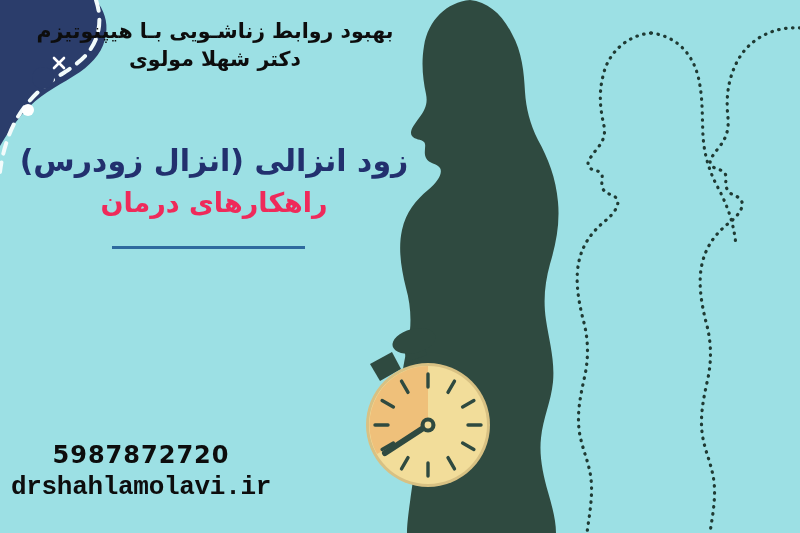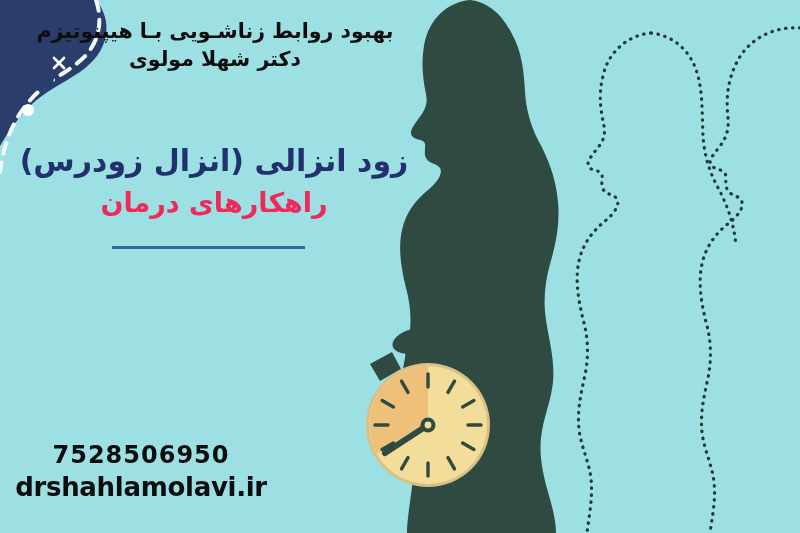--- a/index.html
+++ b/index.html
@@ -103,20 +103,21 @@
     letter-spacing: 1px;
   }
   #contact .site {
     display: block;
     font-size: 26px;
     font-weight: 700;
     color: #0d0d0d;
     direction: ltr;
     line-height: 1.25;
     letter-spacing: -0.3px;
+    font-family: Liberation Mono, monospace;
   }
 </style>
 </head>
 <body>
 
 <div id="banner">
 
   <svg class="layer" viewBox="0 0 800 533" width="800" height="533" xmlns="http://www.w3.org/2000/svg" aria-hidden="true">
 
     <rect x="0" y="0" width="800" height="533" fill="#9ce0e4"></rect>
@@ -265,17 +266,17 @@
     <span class="sub">راهکارهای درمان</span>
   </div>
 
   <div id="top-text">
     <span class="line1">بهبود روابط زناشـویی بـا هیپنوتیزم</span>
     <span class="line2">دکتر شهلا مولوی</span>
   </div>
   <div id="headline-rule"></div>
 
   <div id="contact">
-    <span class="phone">7528506950</span>
+    <span class="phone">5987872720</span>
     <span class="site">drshahlamolavi.ir</span>
   </div>
 
 </div>
 
 </body></html>

